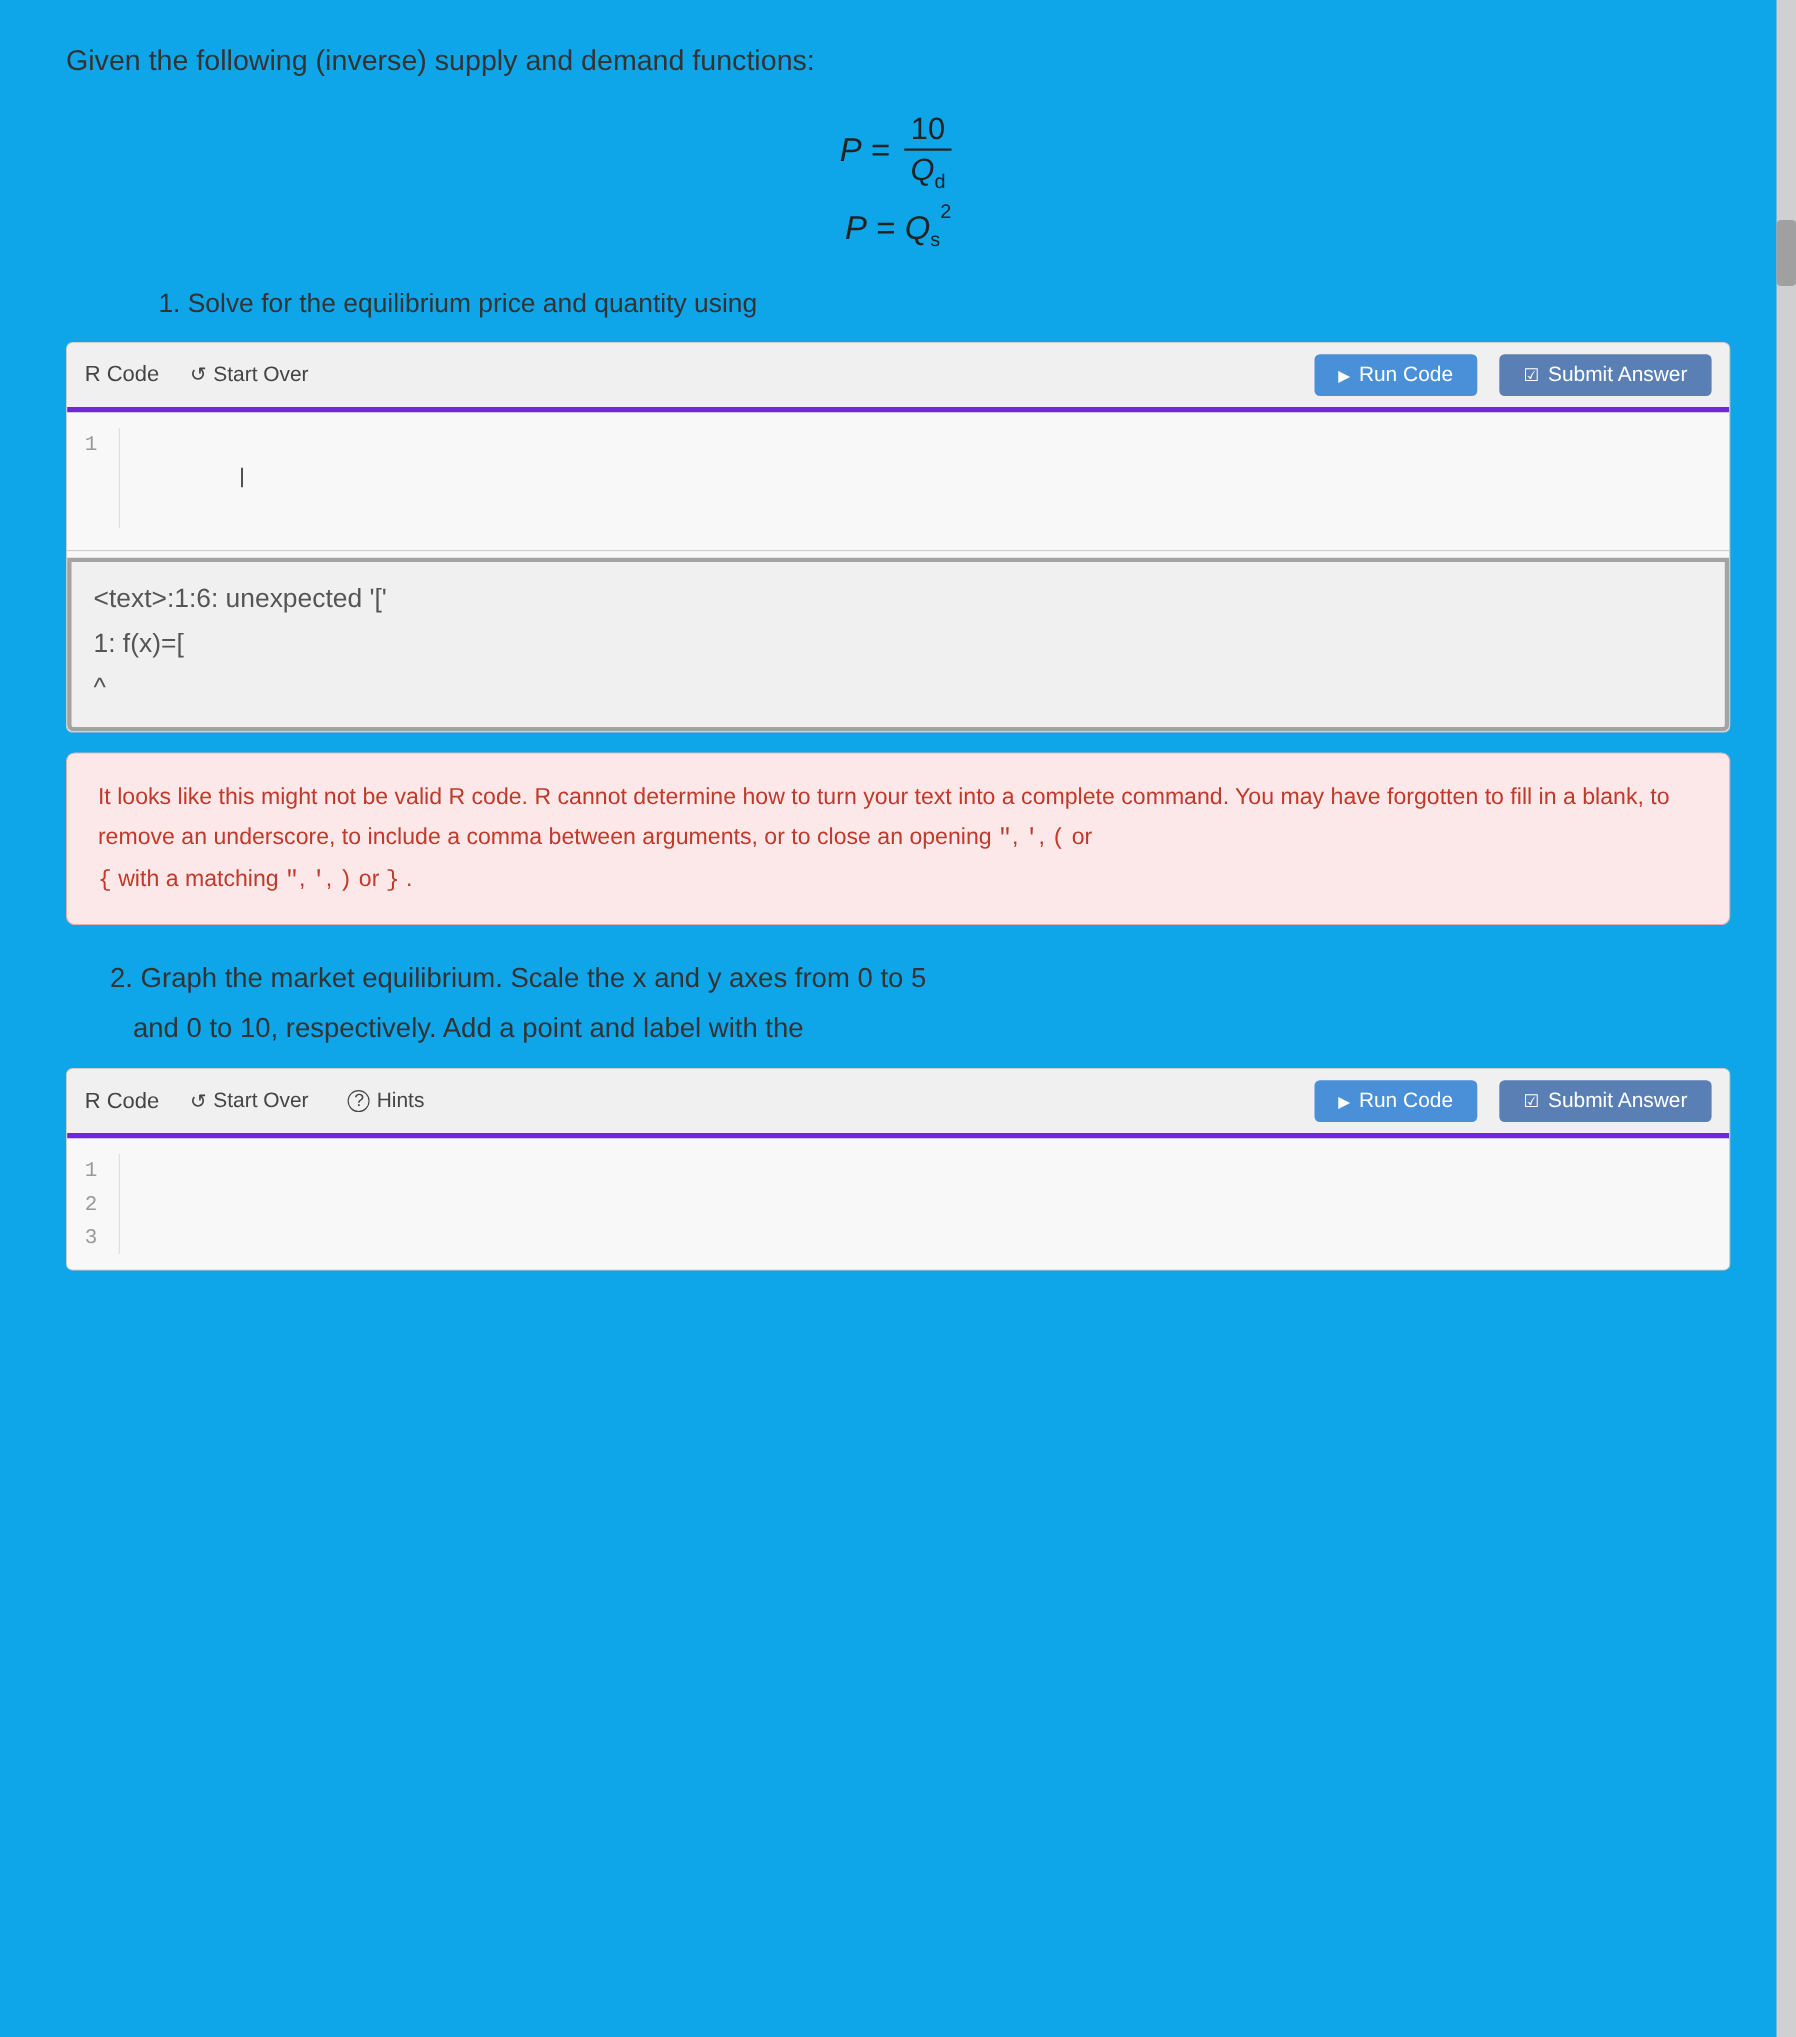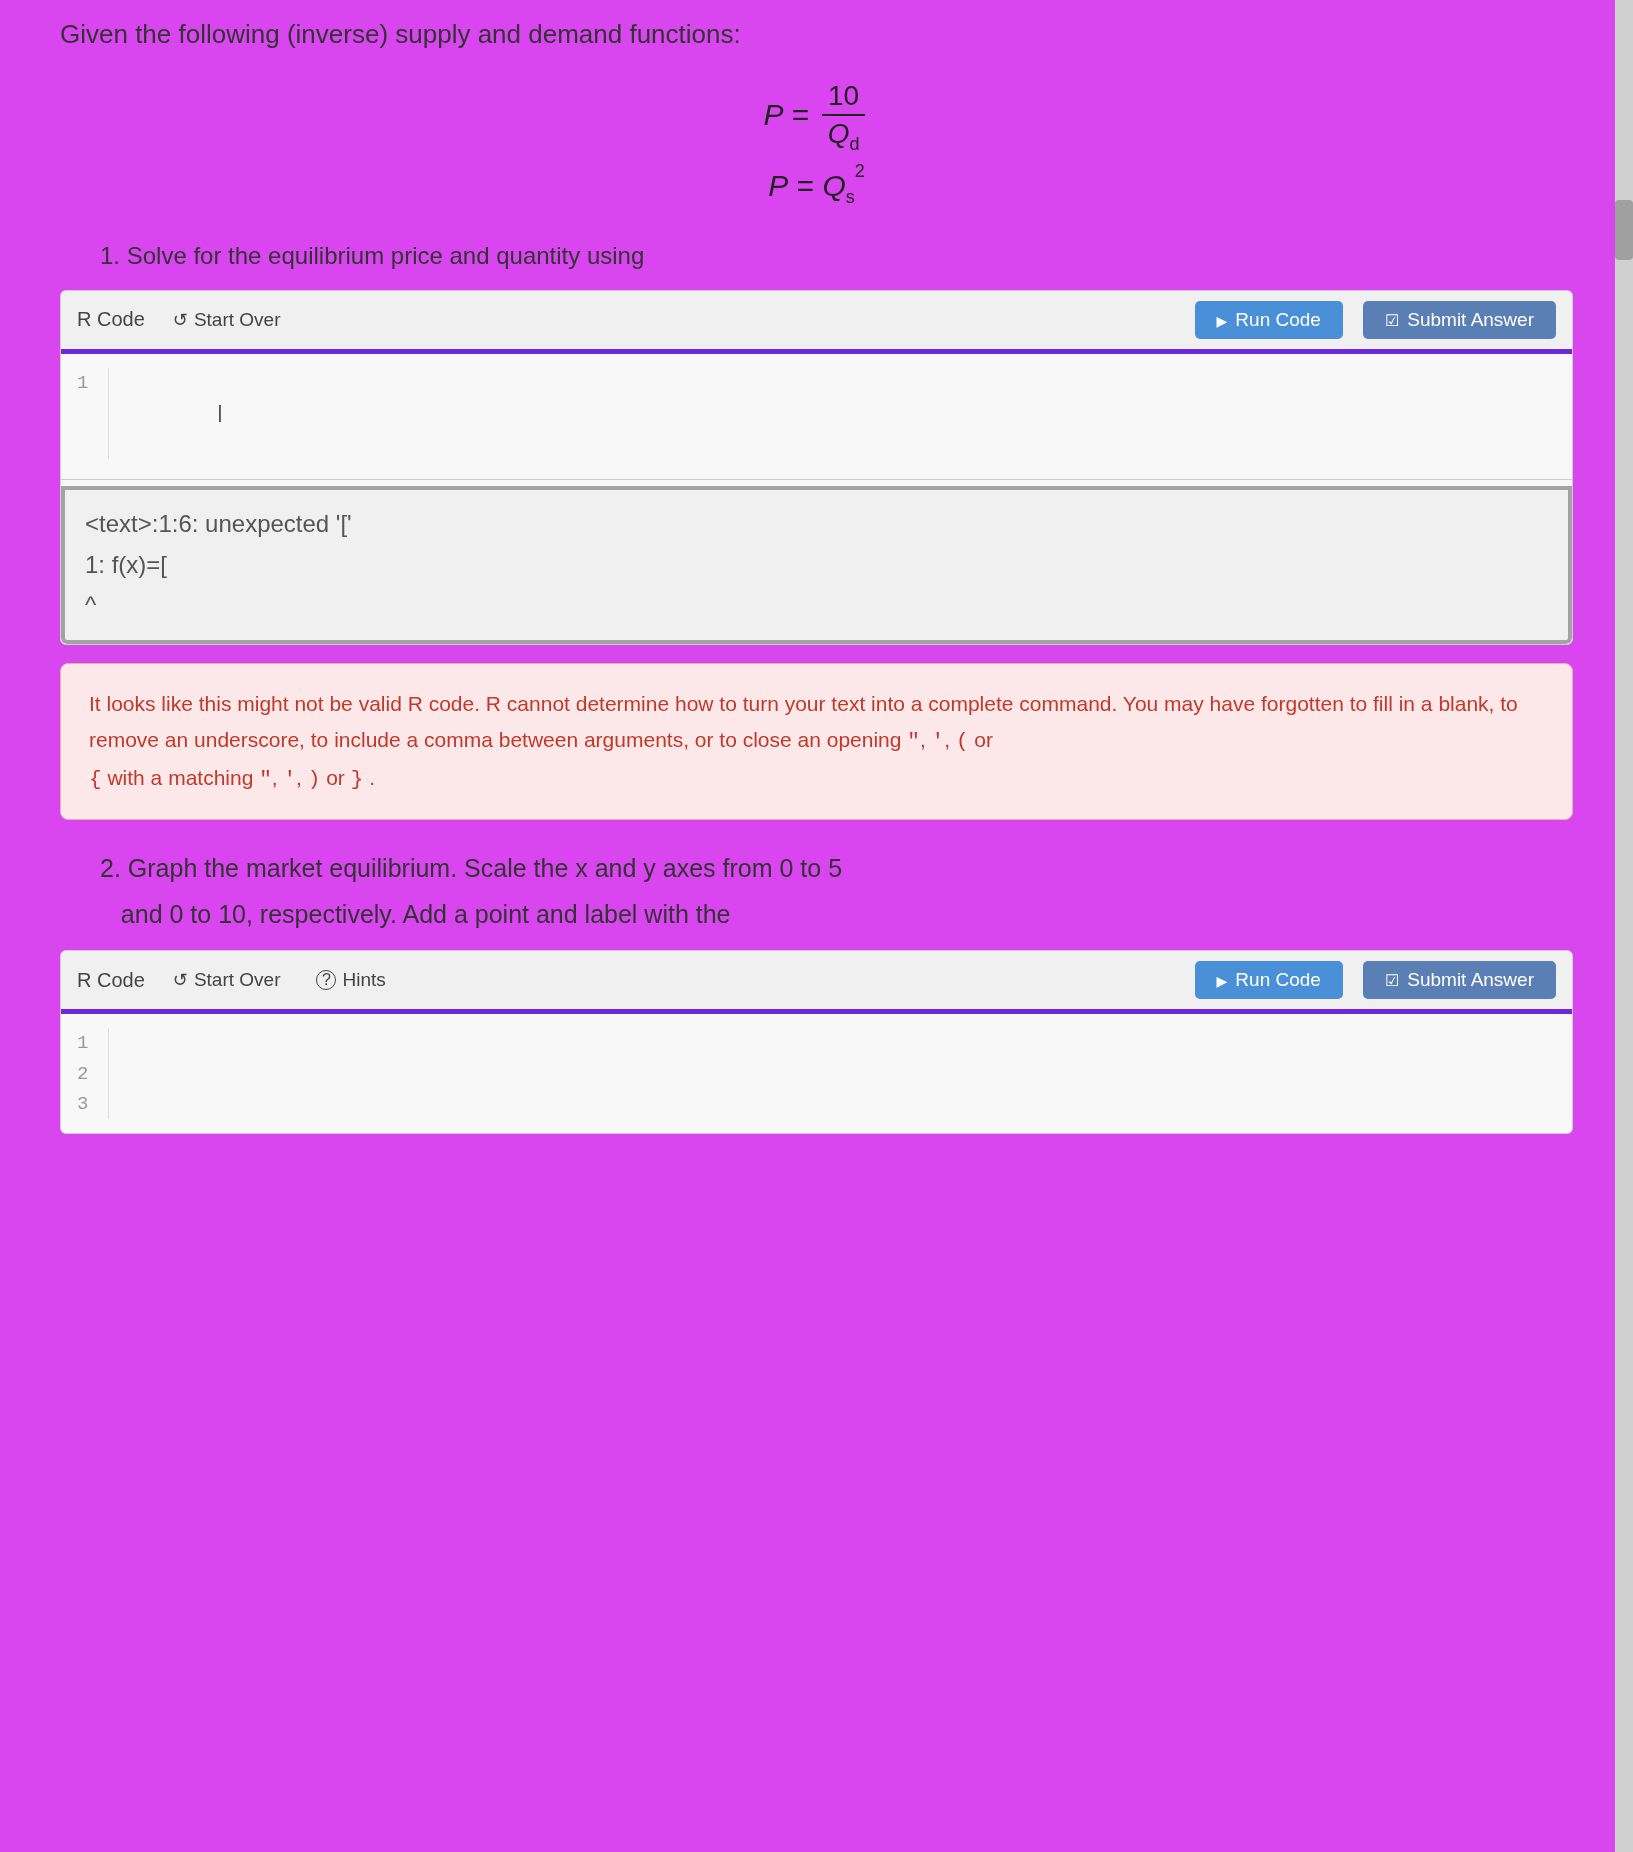--- a/index.html
+++ b/index.html
@@ -6,22 +6,22 @@
     body {
       font-family: -apple-system, BlinkMacSystemFont, 'Segoe UI', Arial, sans-serif;
       background: #e8e8e8;
       min-height: 1852px;
       display: flex;
       justify-content: center;
       padding: 0;
     }
     .page-container {
       width: 1633px;
-      background: #d946ef;
-      padding: 19px 60px 60px 60px;
+      background: #0ea5e9;
+      padding: 40px 60px 60px 60px;
       position: relative;
     }
     .scrollbar {
       position: absolute;
       right: 0;
       top: 0;
       width: 18px;
       height: 100%;
       background: #d0d0d0;
     }
@@ -67,20 +67,21 @@
     sup { font-size: 18px; }
     sub { font-size: 18px; }
     .question-block {
       margin: 28px 0 16px 40px;
     }
     .question-text {
       font-size: 24px;
       color: #333;
       margin-bottom: 6px;
       line-height: 1.5;
+      margin-left: 44px;
     }
     .code-inline {
       font-family: 'Courier New', Courier, monospace;
       font-size: 22px;
       color: #333;
     }
     .editor-container {
       background: #f8f8f8;
       border: 1px solid #ccc;
       border-radius: 6px;

